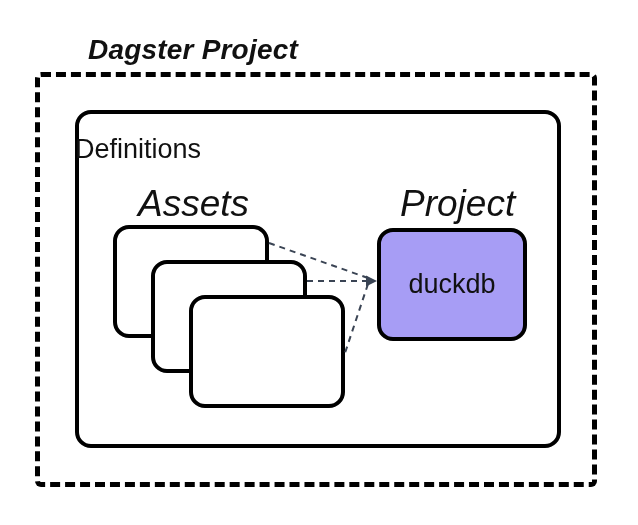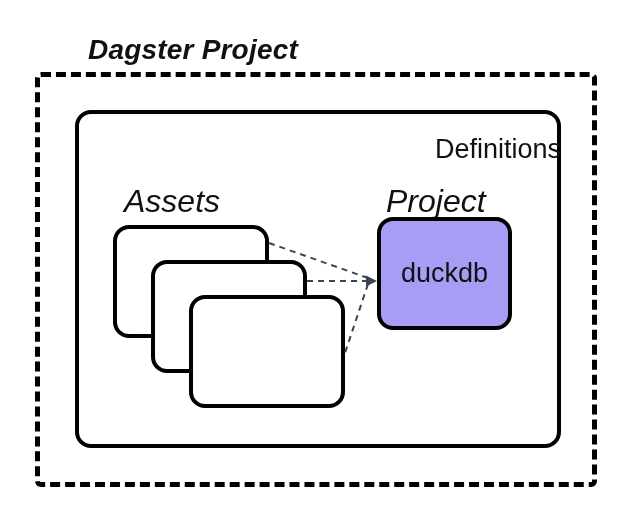--- a/index.html
+++ b/index.html
@@ -47,47 +47,48 @@
     width: 486px;
     height: 338px;
     border: 4px solid var(--border);
     border-radius: 16px;
     background: var(--background);
   }
   .definitions-label {
     left: 75px;
     top: 134px;
     width: 486px;
-    text-align: right;
+    text-align: left;
     font-size: 27px;
     font-weight: 400;
     white-space: nowrap;
   }
   .section-label {
-    font-size: 32px;
+    font-size: 37px;
     font-style: italic;
     font-weight: 500;
     white-space: nowrap;
+    margin-left: 14px;
   }
   .assets-label { left: 124px; top: 183px; }
   .resource-label { left: 386px; top: 183px; }
   .asset-card {
     width: 156px;
     height: 113px;
     border: 4px solid var(--border);
     border-radius: 16px;
     background: var(--background);
   }
   .asset-card-1 { left: 113px; top: 225px; z-index: 1; }
   .asset-card-2 { left: 151px; top: 260px; z-index: 2; }
   .asset-card-3 { left: 189px; top: 295px; z-index: 3; }
   .resource-node {
     left: 377px;
-    top: 217px;
-    width: 135px;
+    top: 228px;
+    width: 150px;
     height: 113px;
     border: 4px solid var(--border);
     border-radius: 16px;
     background: var(--resource-fill);
     display: flex;
     align-items: center;
     justify-content: center;
     z-index: 4;
     font-size: 27px;
     font-weight: 400;

